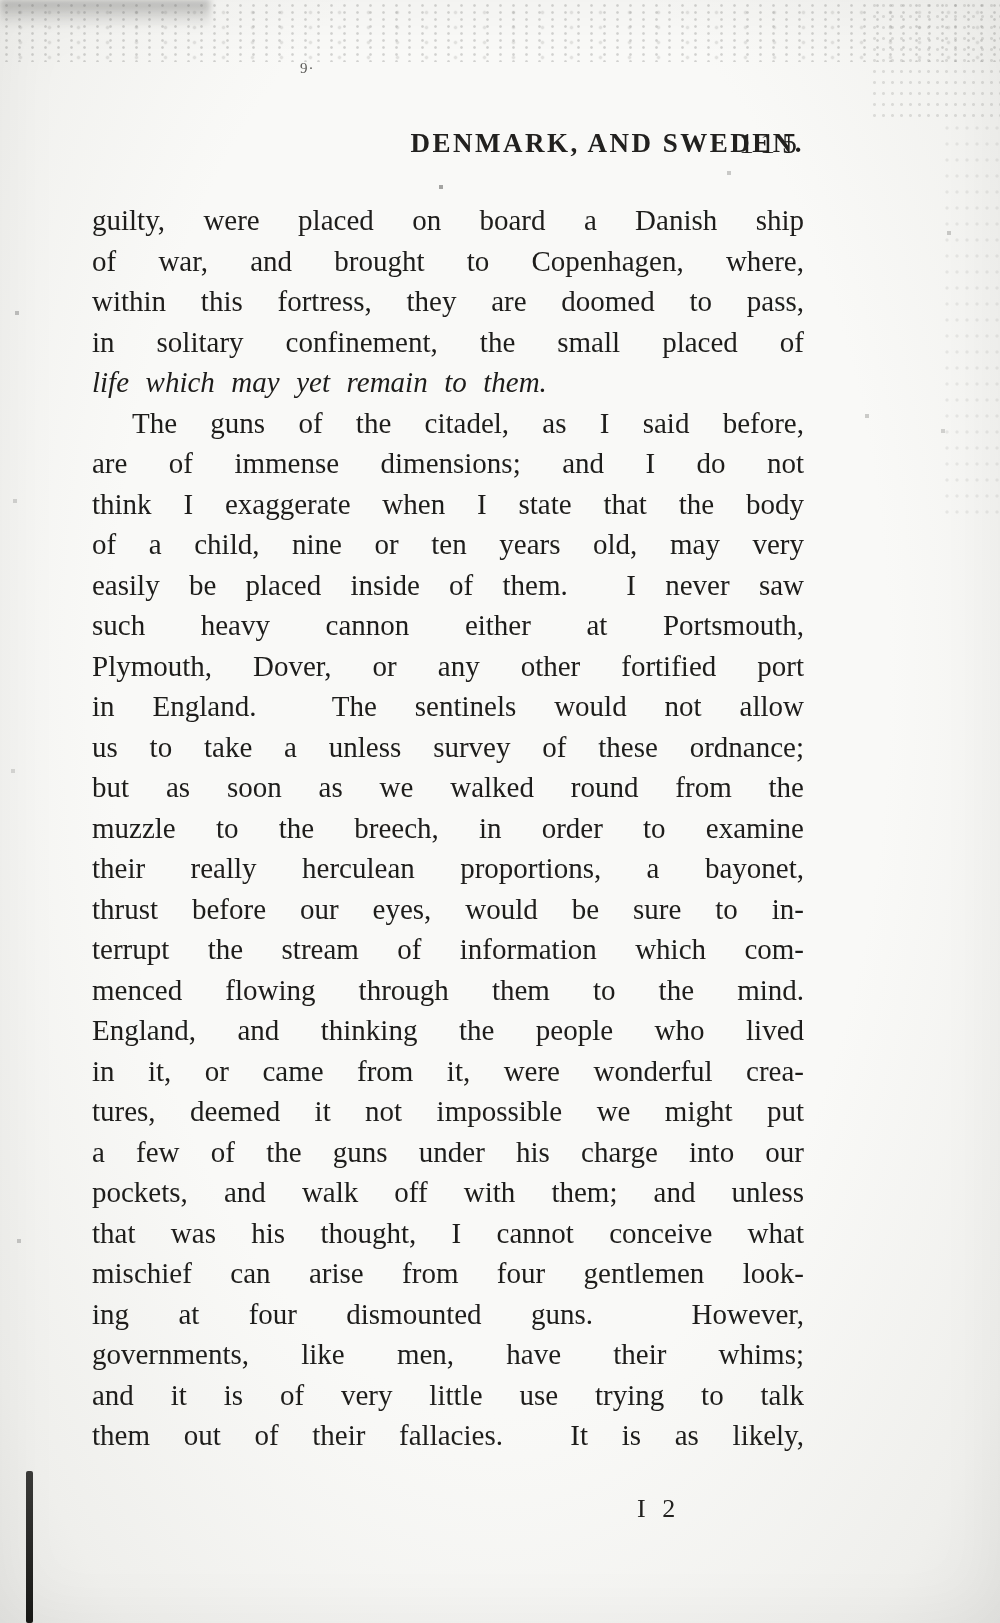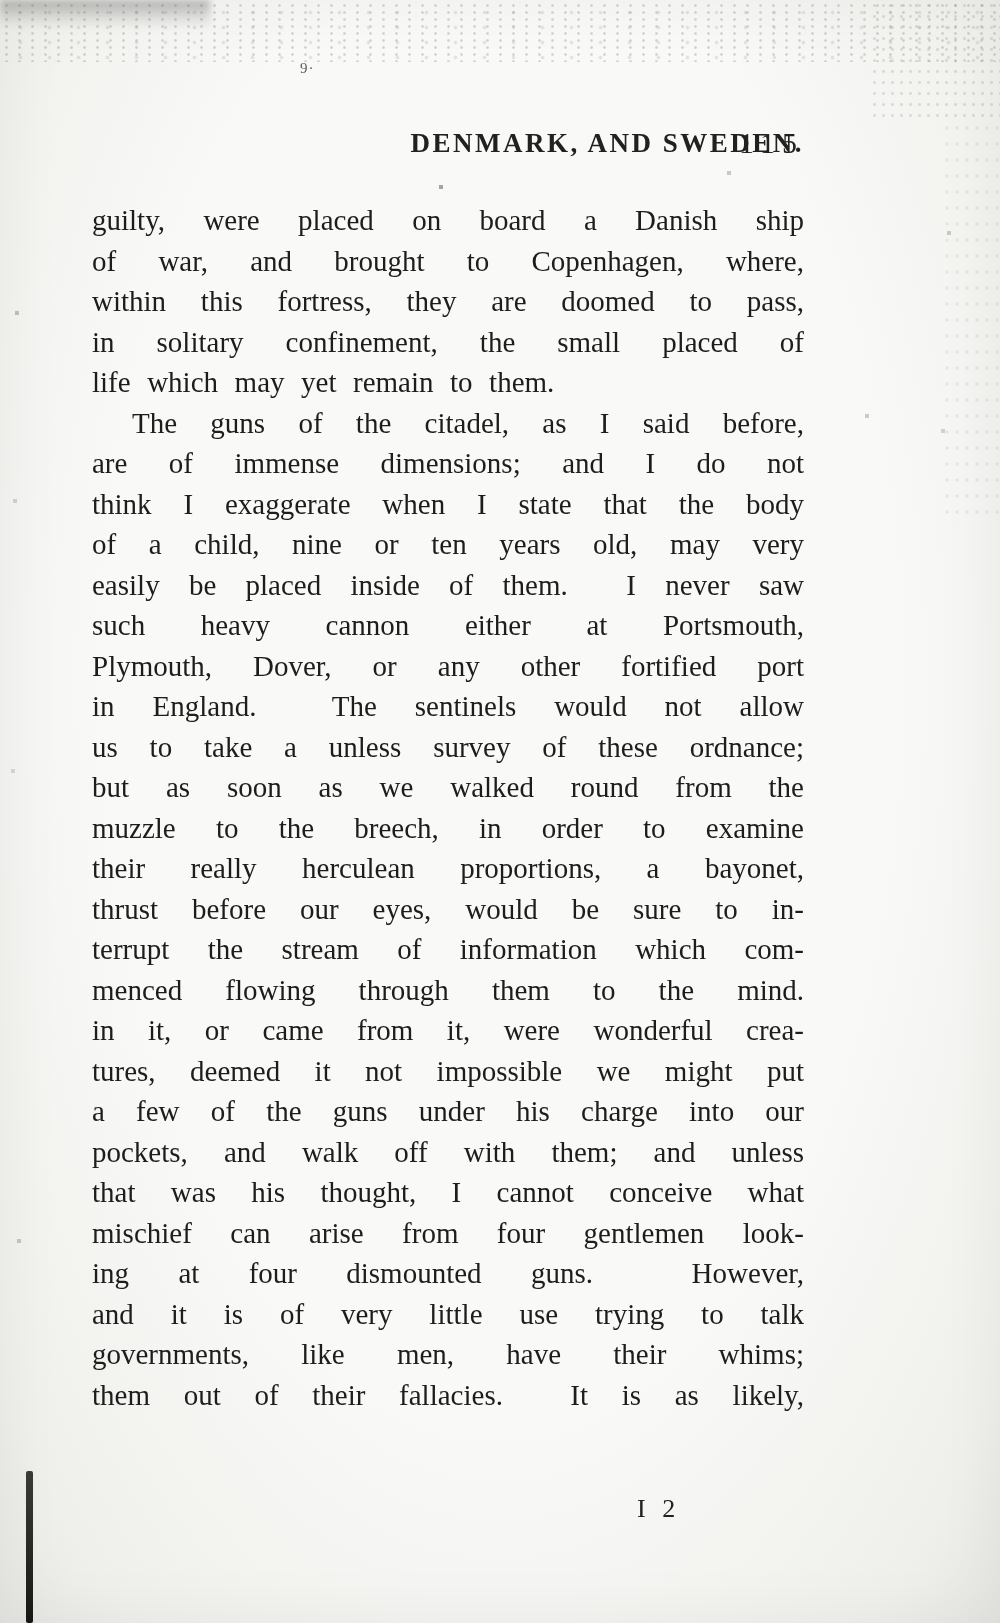--- a/index.html
+++ b/index.html
@@ -122,20 +122,21 @@
     font-size: 29px;
     line-height: 40.5px;
     text-align: justify;
     text-align-last: justify;
     word-spacing: 1px;
   }
   .line.indent { text-indent: 40px; }
   .line.nojust {
     text-align-last: left;
     word-spacing: 0.32em;
+    font-style: italic;
   }
 
   
   .footer-signature {
     position: absolute;
     top: 1494px; left: 637px;
     font-size: 26px;
     letter-spacing: 5px;
     color: #22211f;
   }
@@ -175,28 +176,29 @@
         <div class="line">such heavy cannon either at Portsmouth,</div>
         <div class="line">Plymouth, Dover, or any other fortified port</div>
         <div class="line">in England.&nbsp; The sentinels would not allow</div>
         <div class="line">us to take a unless survey of these ordnance;</div>
         <div class="line">but as soon as we walked round from the</div>
         <div class="line">muzzle to the breech, in order to examine</div>
         <div class="line">their really herculean proportions, a bayonet,</div>
         <div class="line">thrust before our eyes, would be sure to in-</div>
         <div class="line">terrupt the stream of information which com-</div>
         <div class="line">menced flowing through them to the mind.</div>
+        <div class="line">England, and thinking the people who lived</div>
         <div class="line">in it, or came from it, were wonderful crea-</div>
         <div class="line">tures, deemed it not impossible we might put</div>
         <div class="line">a few of the guns under his charge into our</div>
         <div class="line">pockets, and walk off with them; and unless</div>
         <div class="line">that was his thought, I cannot conceive what</div>
         <div class="line">mischief can arise from four gentlemen look-</div>
         <div class="line">ing at four dismounted guns.&nbsp; However,</div>
+        <div class="line">governments, like men, have their whims;</div>
         <div class="line">and it is of very little use trying to talk</div>
-        <div class="line">governments, like men, have their whims;</div>
         <div class="line">them out of their fallacies.&nbsp; It is as likely,</div>
       </div>
     </div>
 
   <div class="footer-signature">I 2</div>
 
 </div>
 
 </body></html>

